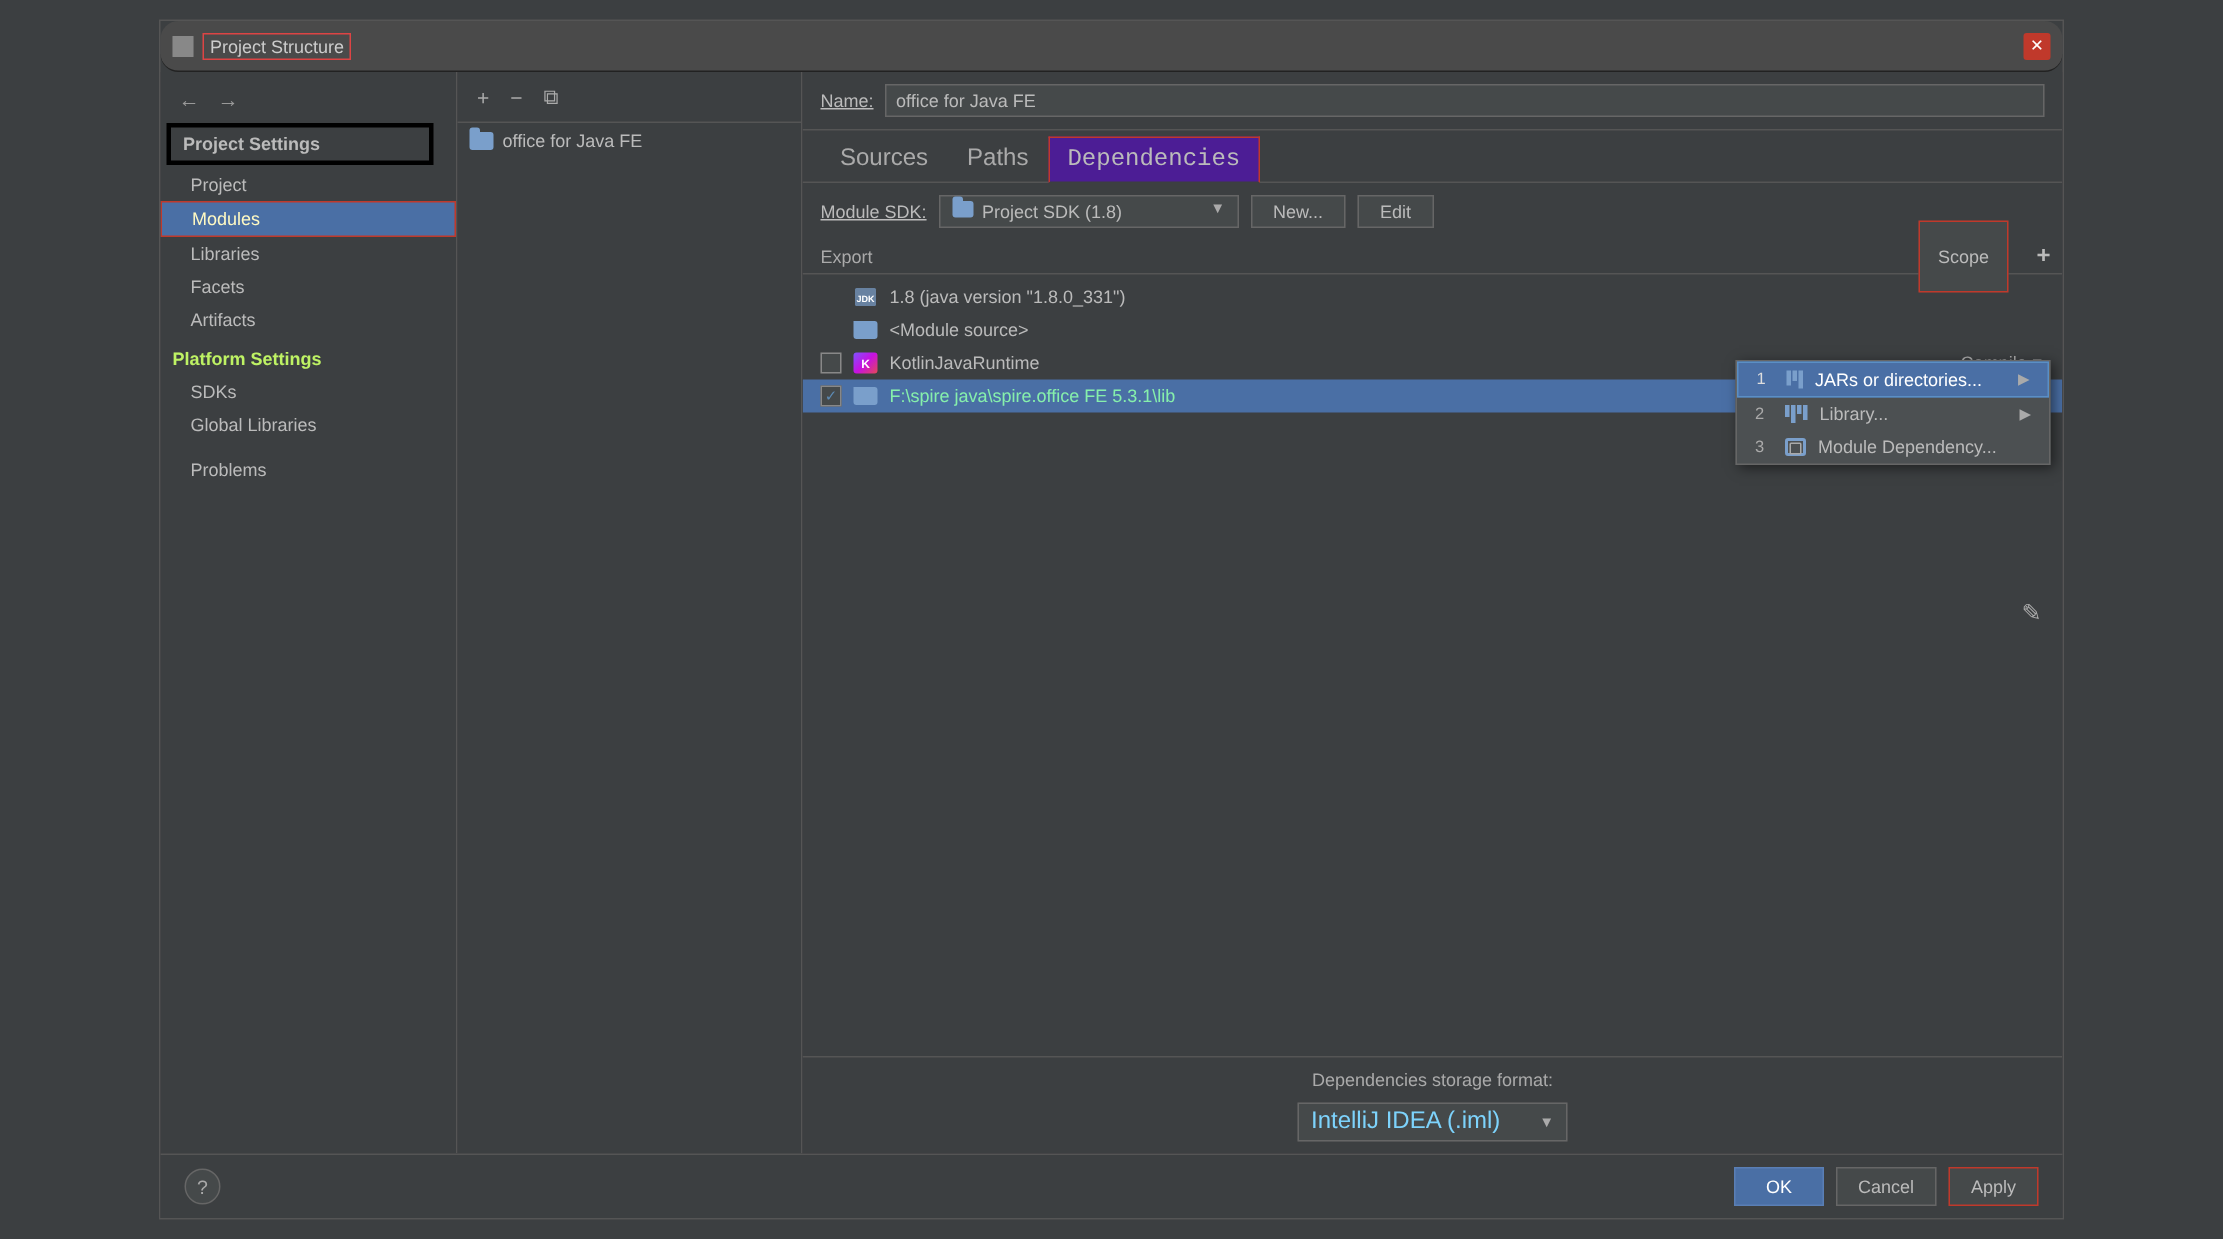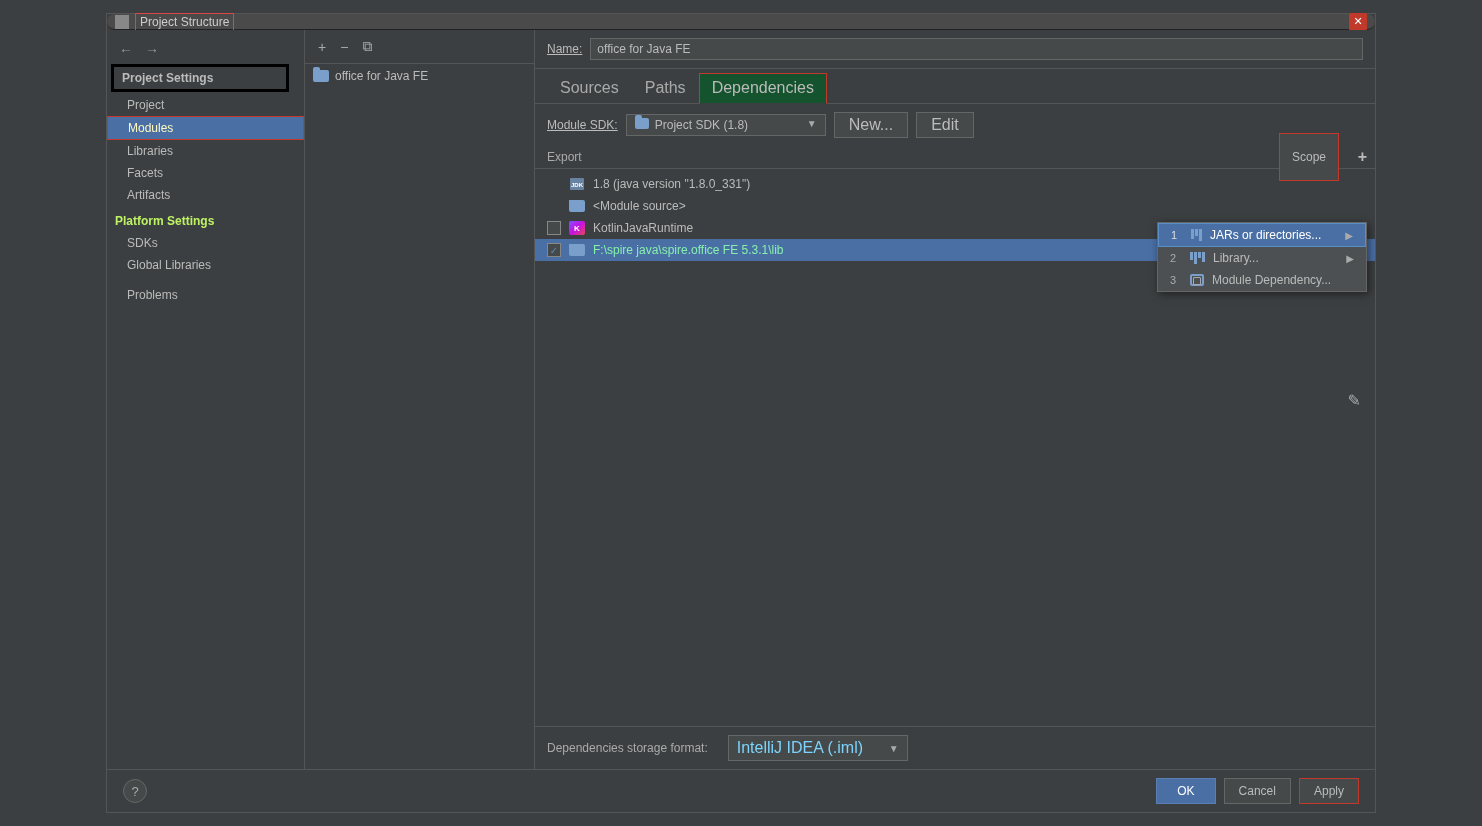--- a/index.html
+++ b/index.html
@@ -21,21 +21,21 @@
       height: 800px;
       background: #3c3f41;
       border: 1px solid #555;
       display: flex;
       flex-direction: column;
       position: relative;
     }
 
     .title-bar {
       background: #4a4a4a;
-      height: 16px;
+      height: 34px;
       display: flex;
       align-items: center;
       padding: 0 8px;
       border-bottom: 1px solid #222;
       justify-content: space-between;
       flex-shrink: 0;
       border-radius: 12px;
     }
 
     .title-bar-left {
@@ -246,22 +246,23 @@
       padding: 5px 12px;
       cursor: pointer;
       color: #aaa;
       font-size: 16px;
       border: 1px solid transparent;
     }
     .tab.active {
       color: #bbbbbb;
       border: 1px solid #c0392b;
       border-bottom: 1px solid #3c3f41;
-      background: #14532d;
+      background: #4c1d95;
       margin-bottom: -1px;
+      font-family: Liberation Mono, monospace;
     }
 
     .sdk-row {
       display: flex;
       align-items: center;
       padding: 8px 12px;
       gap: 8px;
     }
 
     .sdk-label {
@@ -281,21 +282,21 @@
       cursor: pointer;
       min-width: 200px;
     }
     .sdk-dropdown-text { color: #bbbbbb; font-size: 12px; flex: 1; }
     .dropdown-arrow { color: #aaa; font-size: 10px; }
 
     .sdk-btn {
       background: #45494a;
       border: 1px solid #666;
       color: #bbbbbb;
-      font-size: 16px;
+      font-size: 12px;
       padding: 3px 14px;
       cursor: pointer;
     }
 
     .deps-table-header {
       display: flex;
       align-items: center;
       padding: 4px 12px;
       background: #3c3f41;
       border-bottom: 1px solid #555;
@@ -401,22 +402,23 @@
       gap: 2px;
     }
     .dep-item.selected .dep-scope { color: #ddd; }
 
     .scope-down-arrow { font-size: 10px; }
 
     .storage-row {
       display: flex;
       align-items: center;
       padding: 8px 12px;
-      gap: 20px;
+      gap: 8px;
       border-top: 1px solid #555;
+      flex-direction: column;
     }
 
     .storage-label { color: #aaa; font-size: 12px; }
 
     .storage-dropdown {
       display: flex;
       align-items: center;
       background: #45494a;
       border: 1px solid #666;
       padding: 3px 8px;

